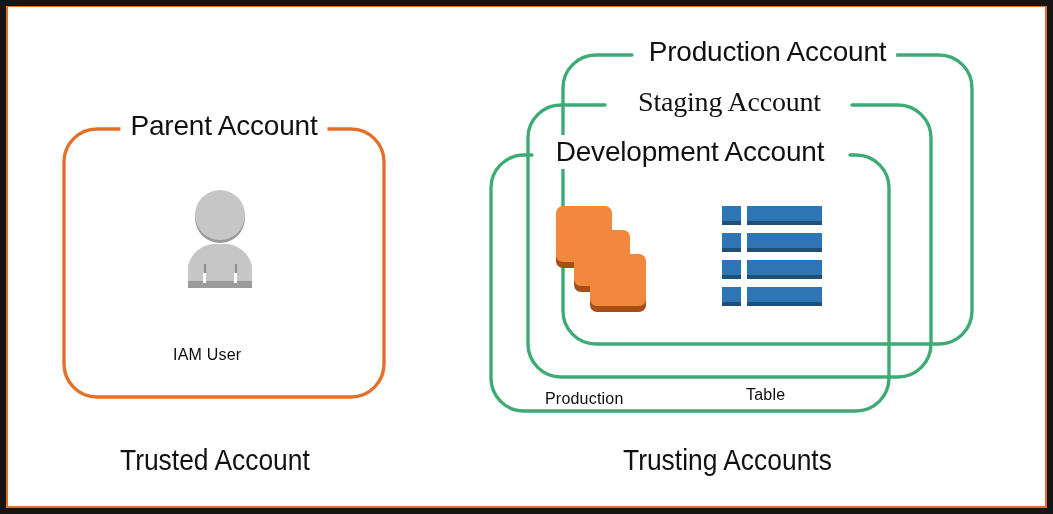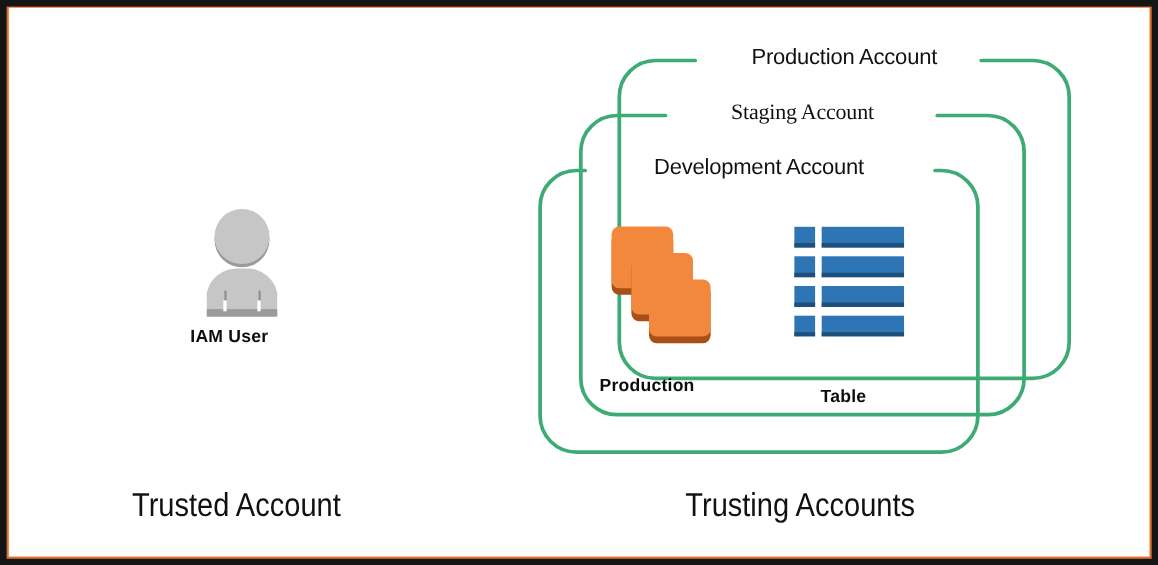--- a/index.html
+++ b/index.html
@@ -49,45 +49,46 @@
     width: 100%;
     height: 100%;
     overflow: visible;
   }
   .acct-title {
     position: absolute;
     top: -19px;
     left: 50%;
     transform: translateX(-50%);
     white-space: nowrap;
-    font-size: 20px;
+    font-size: 28px;
     color: #111111;
     background: #ffffff;
     padding: 0 10px;
     line-height: 34px;
     letter-spacing: -0.2px;
   }
 
   
   .iam-user-icon {
     position: absolute;
     left: 182px;
     top: 188px;
     width: 76px;
     height: 100px;
   }
   .iam-user-icon svg { display:block; width:100%; height:100%; }
 
   .icon-caption {
     position: absolute;
     font-size: 16px;
-    font-weight: bold;
+    font-weight: normal;
     color: #0d0d0d;
     white-space: nowrap;
     letter-spacing: 0.2px;
+    margin-top: 48px;
   }
 
   
   .instances-icon {
     position: absolute;
     left: 552px;
     top: 202px;
     width: 96px;
     height: 112px;
   }
@@ -111,20 +112,28 @@
     white-space: nowrap;
     transform: scaleX(0.88);
     transform-origin: left center;
   }
 </style>
 </head>
 <body>
 
 <div id="canvas">
 
+  <div class="acct-box" style="left:63px; top:128px; width:322px; height:270px;">
+    <svg viewBox="0 0 322 270" preserveAspectRatio="none">
+
+      <path d="M 52 1 L 1 1 L 1 1 M 52 1 A 0 0 0 0 0 52 1" fill="none" stroke="none"></path>
+      <path d="M 62 1 L 34 1 A 33 33 0 0 0 1 34 L 1 236 A 33 33 0 0 0 34 269 L 288 269 A 33 33 0 0 0 321 236 L 321 34 A 33 33 0 0 0 288 1 L 260 1" fill="none" stroke="#E3702A" stroke-width="3.4" stroke-linecap="round"></path>
+    </svg>
+    <div class="acct-title">Parent Account</div>
+  </div>
 
   <div class="iam-user-icon">
     <svg viewBox="0 0 76 100">
 
       <ellipse cx="38" cy="30" rx="25" ry="25" fill="#9B9B9B"></ellipse>
 
       <circle cx="38" cy="27" r="25" fill="#C6C6C6"></circle>
 
       <path d="M 6 100 L 6 78 A 28 28 0 0 1 34 56 L 42 56 A 28 28 0 0 1 70 78 L 70 100 Z" fill="#C6C6C6"></path>
 
@@ -193,21 +202,21 @@
       <rect x="0" y="69" width="19" height="4" fill="#1F4E79"></rect>
       <rect x="25" y="54" width="75" height="19" fill="#2E75B6"></rect>
       <rect x="25" y="69" width="75" height="4" fill="#1F4E79"></rect>
 
       <rect x="0" y="81" width="19" height="19" fill="#2E75B6"></rect>
       <rect x="0" y="96" width="19" height="4" fill="#1F4E79"></rect>
       <rect x="25" y="81" width="75" height="19" fill="#2E75B6"></rect>
       <rect x="25" y="96" width="75" height="4" fill="#1F4E79"></rect>
     </svg>
   </div>
-  <div class="icon-caption" style="left:746px; top:352px;">Table</div>
+  <div class="icon-caption" style="left:746px; top:338px;">Table</div>
 
   <div class="bottom-caption" style="left:120px; top:443px;">Trusted Account</div>
 
   <div class="bottom-caption" style="left:623px; top:443px;">Trusting Accounts</div>
 
   <div class="frame-inner"></div>
   <div class="frame-outer"></div>
 </div>
 
 </body></html>

